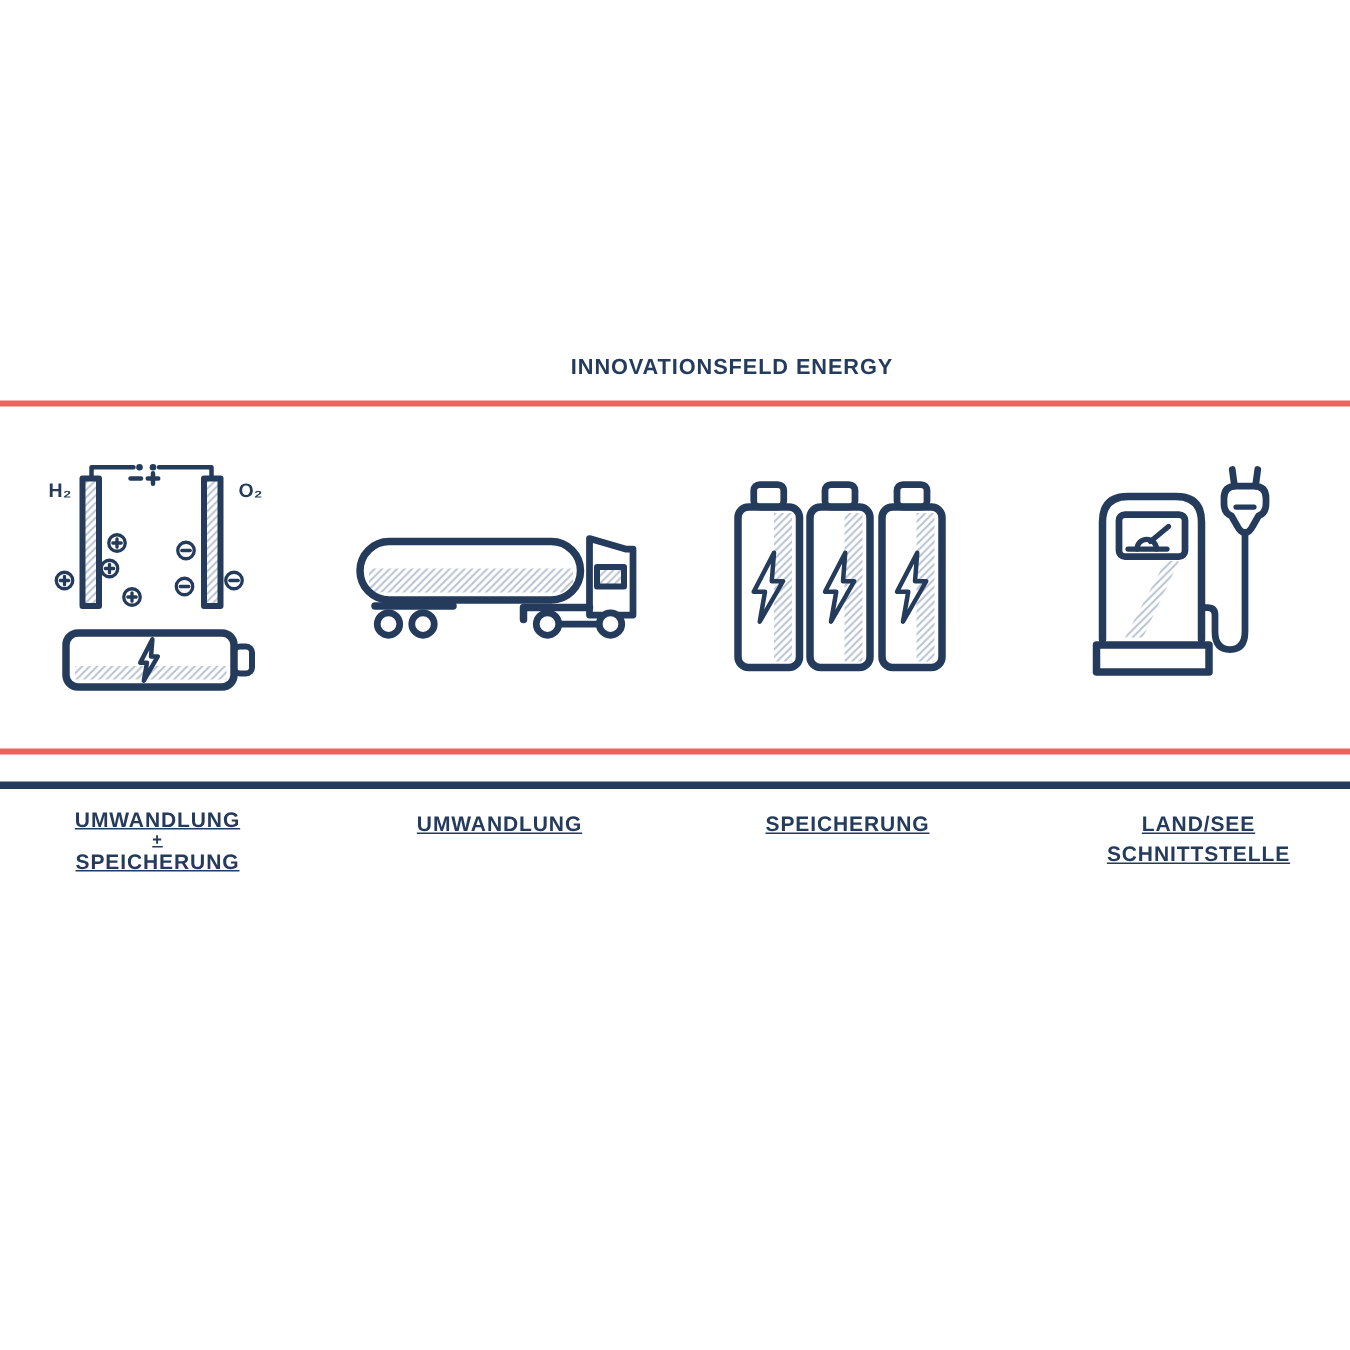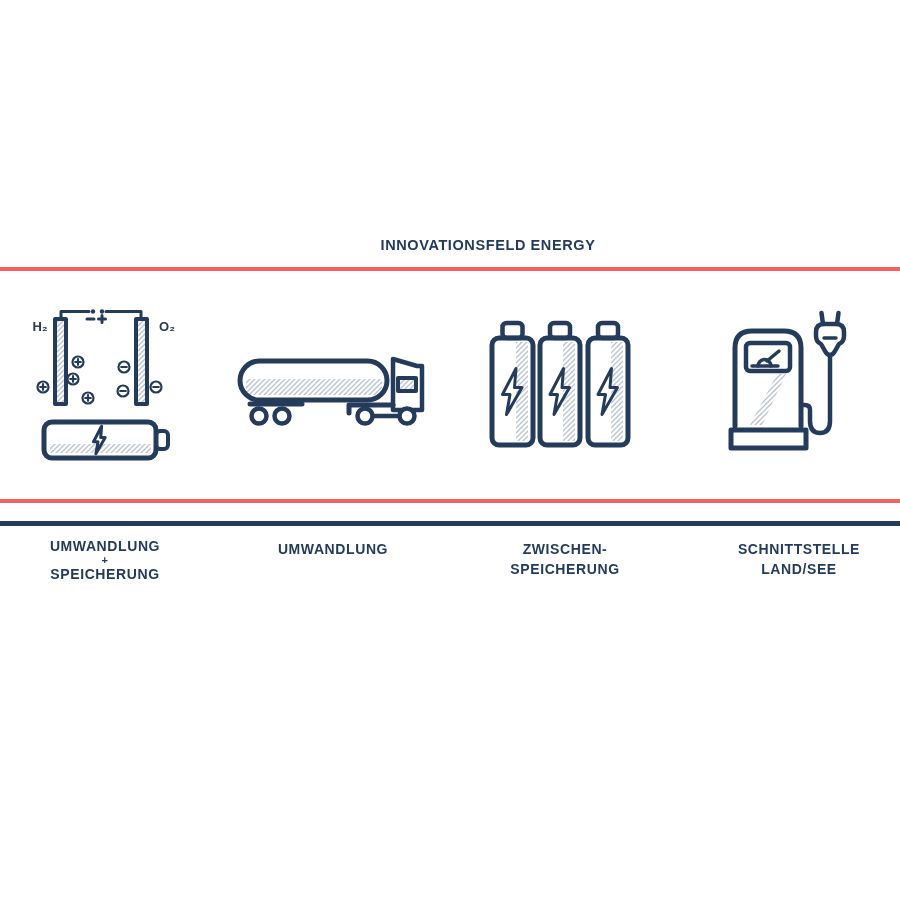--- a/index.html
+++ b/index.html
@@ -15,20 +15,21 @@
   .rule.red{background:var(--red,#f2615d);height:4px;}
   .rule.navy{background:var(--navy,#243b5c);height:5px;}
   .rule.r1{top:267px;}
   .rule.r2{top:499px;}
   .rule.n1{top:521px;}
   .icon{position:absolute;}
   .label{
     position:absolute;top:539px;width:200px;text-align:center;
     font-size:14px;font-weight:bold;letter-spacing:0.6px;color:var(--navy,#243b5c);
     line-height:20px;
+    text-decoration:underline;
   }
   .label.tight{line-height:15px;}
   .label .plus-line{font-size:11px;line-height:13px;}
   
   svg .ln{stroke:var(--navy,#243b5c);fill:none;stroke-linecap:round;stroke-linejoin:round;}
   svg .fillnavy{fill:var(--navy,#243b5c);stroke:none;}
   svg .hatchfill{fill:url(#hatch);}
   svg .whitefill{fill:#ffffff;}
   svg text{fill:var(--navy,#243b5c);font-family:"Liberation Sans",sans-serif;font-weight:bold;}
   #hatch path{stroke:var(--hatch,#b9c3d2);}
@@ -149,22 +150,21 @@
     <div>UMWANDLUNG</div>
     <div class="plus-line">+</div>
     <div>SPEICHERUNG</div>
   </div>
 
   <div class="label" style="left:233px">
     <div>UMWANDLUNG</div>
   </div>
 
   <div class="label" style="left:465px">
-    <div>ZWISCHEN-</div>
     <div>SPEICHERUNG</div>
   </div>
 
   <div class="label" style="left:699px">
+    <div>LAND/SEE</div>
     <div>SCHNITTSTELLE</div>
-    <div>LAND/SEE</div>
   </div>
 
 </div>
 
 </body></html>

